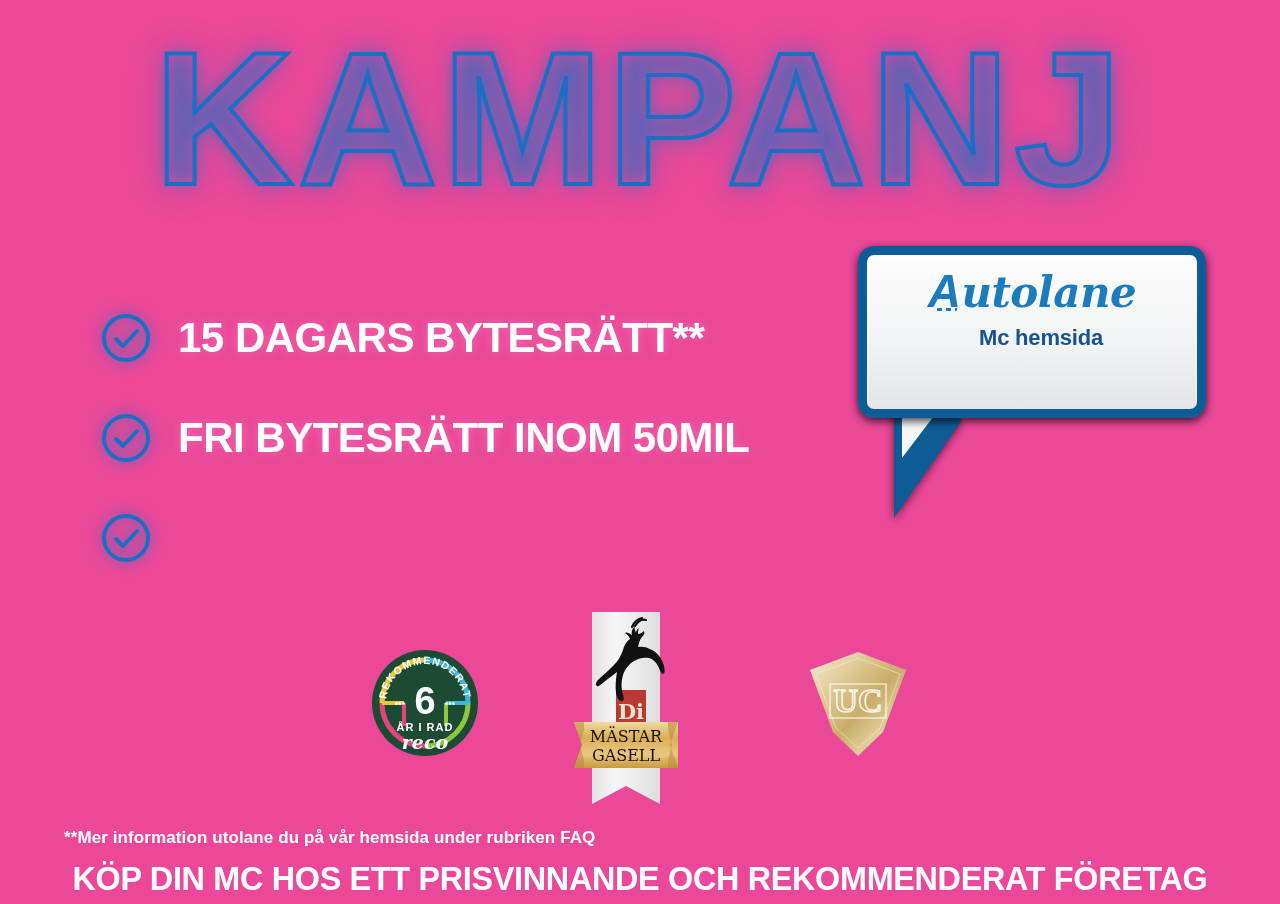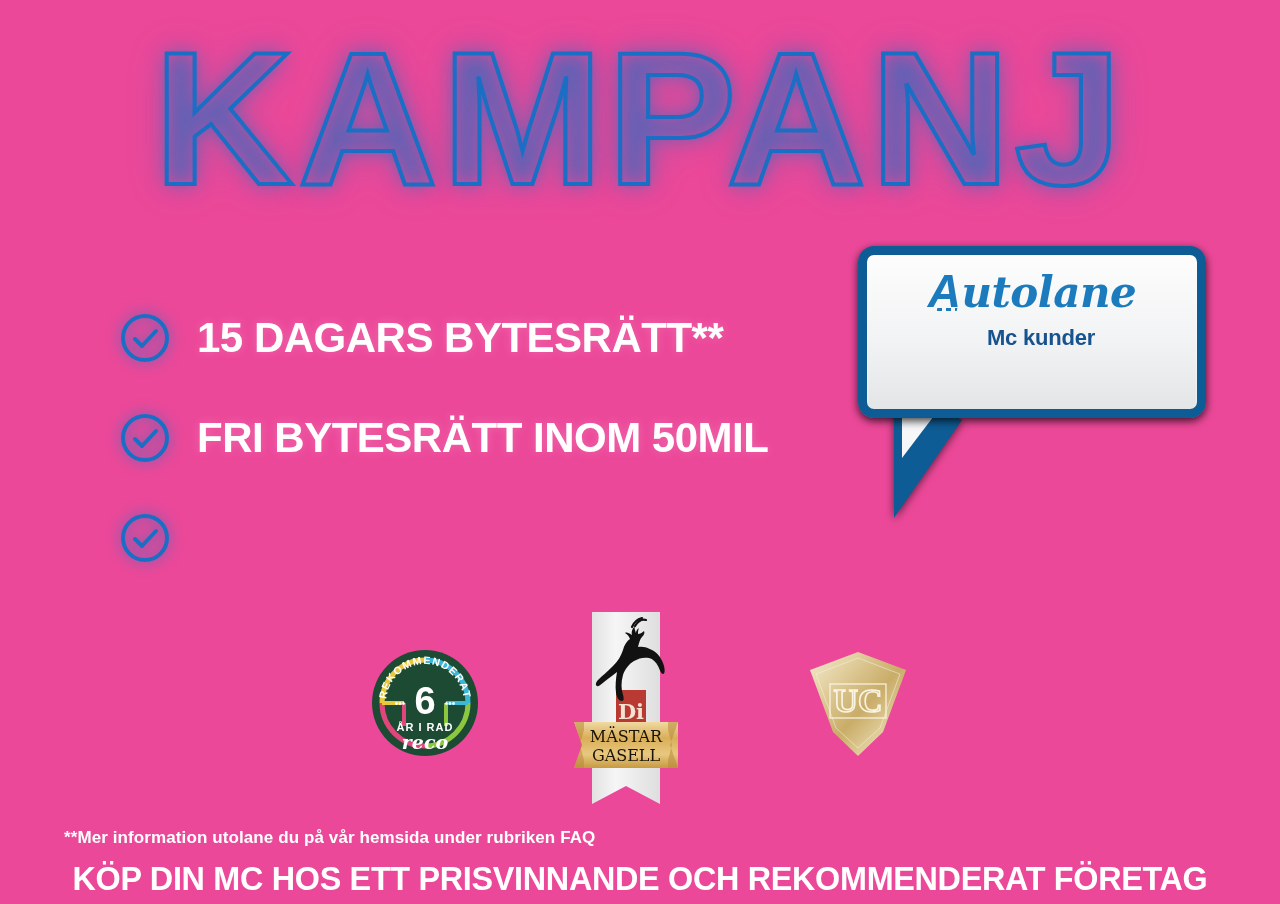--- a/index.html
+++ b/index.html
@@ -33,21 +33,21 @@
     text-shadow: 0 0 18px rgba(26,111,196,0.55), 0 0 38px rgba(26,111,196,0.30);
     transform: scaleX(1.02);
     transform-origin: 50% 50%;
     white-space: nowrap;
     user-select: none;
   }
 
   
   .checklist {
     position: absolute;
-    left: 119px;
+    left: 100px;
     top: 288px;
     width: 800px;
   }
   .check-row {
     display: flex;
     align-items: center;
     height: 100px;
   }
   .check-icon {
     flex: 0 0 auto;
@@ -261,21 +261,21 @@
     </div>
 
   </div>
 
   <div class="bubble-wrap">
     <div class="bubble-tail-outer"></div>
     <div class="bubble-tail-inner"></div>
     <div class="bubble">
       <div class="bubble-logo"><span class="logo-a">A</span><span>utolane</span></div>
       <div class="bubble-tagline">
-        <div>Mc kunder</div>
+        <div>Mc hemsida</div>
       </div>
     </div>
   </div>
 
   <div class="badges">
 
     <div class="reco">
       <svg width="110" height="110" viewBox="0 0 110 110">
         <defs>
           <path id="arcTop" d="M 16 55 A 39 39 0 0 1 94 55"></path>

